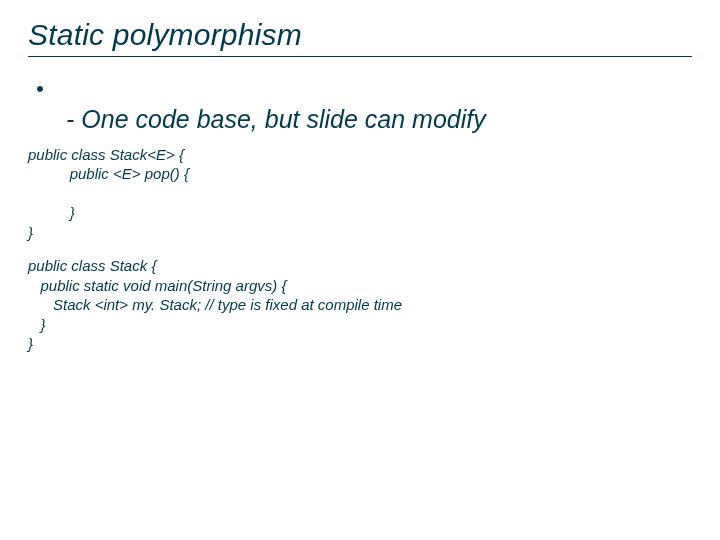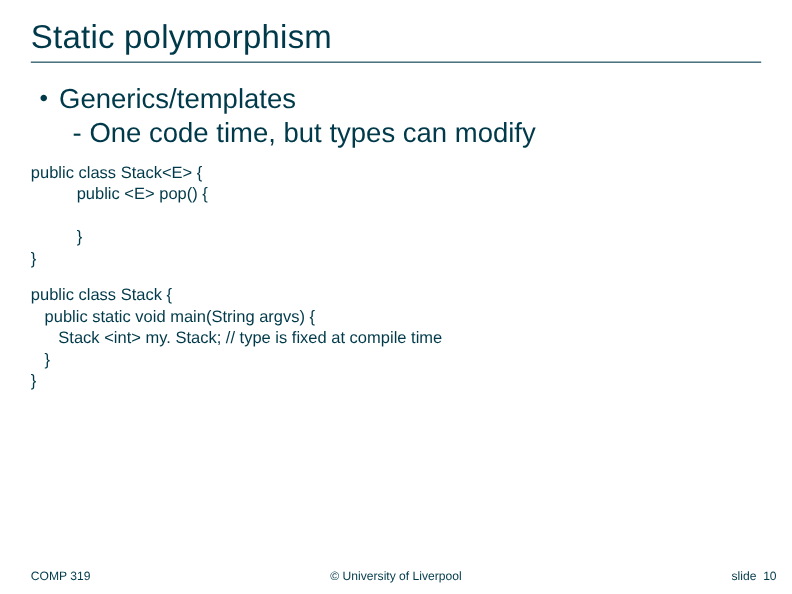--- a/index.html
+++ b/index.html
@@ -1,15 +1,15 @@
 <!DOCTYPE html>
 <html><head>
 <meta charset="utf-8">
 <style>
-  * { margin: 0; padding: 0; box-sizing: border-box; }
+  * { margin: 0; padding: 0; box-sizing: border-box; font-style: italic; }
   body {
     width: 720px;
     height: 540px;
     background: #ffffff;
     font-family: Arial, Helvetica, sans-serif;
     position: relative;
     overflow: hidden;
   }
   .slide {
     width: 100%;
@@ -79,40 +79,32 @@
 <body>
 
 <div class="slide">
 
   <h1 class="title">Static polymorphism</h1>
   <hr class="rule">
 
   <div class="bullet-block">
     <div class="bullet-row">
       <span class="bullet-dot">•</span>
-      <span>Generics/templates</span>
     </div>
     <div class="sub-row">
-      <span>- </span><span>One code time, but types can modify</span>
+      <span>- </span><span>One code base, but slide can modify</span>
     </div>
   </div>
 
   <div class="code-block"><span>public class Stack&lt;E&gt; {</span>
 <span>          public &lt;E&gt; pop() {</span>
 <span></span>
 <span>          }</span>
 <span>}</span></div>
 
   <div class="code-block"><span>public class Stack {</span>
 <span>   public static void main(String argvs) {</span>
 <span>      Stack &lt;int&gt; my. Stack; // type is fixed at compile time</span>
 <span>   }</span>
 <span>}</span></div>
 
-  <div class="footer">
-    <span>COMP 319</span>
-    <span class="footer-center">© University of Liverpool</span>
-    <span>
-      <span>slide</span>&nbsp;&nbsp;<span>10</span>
-    </span>
-  </div>
 
 </div>
 
 </body></html>

